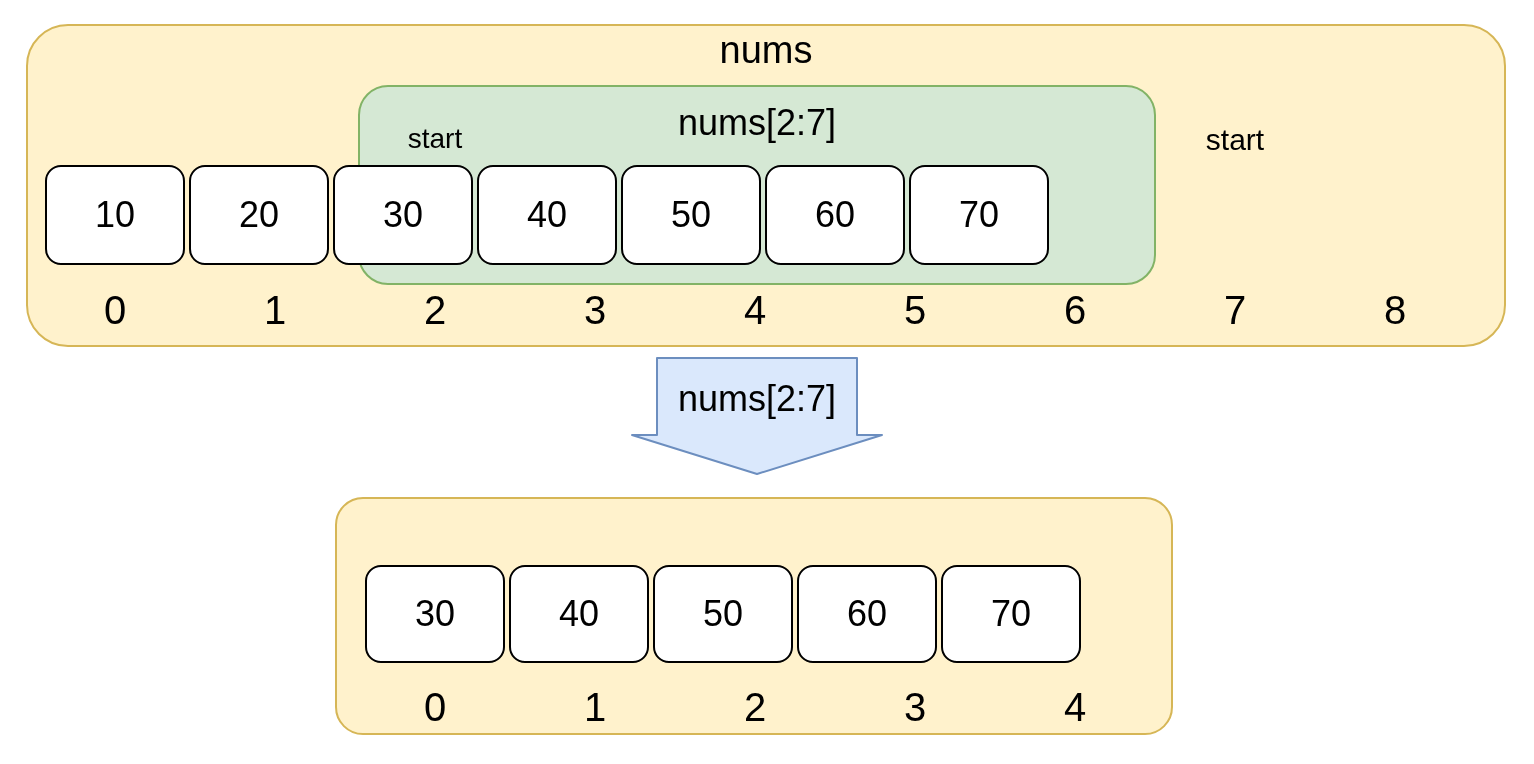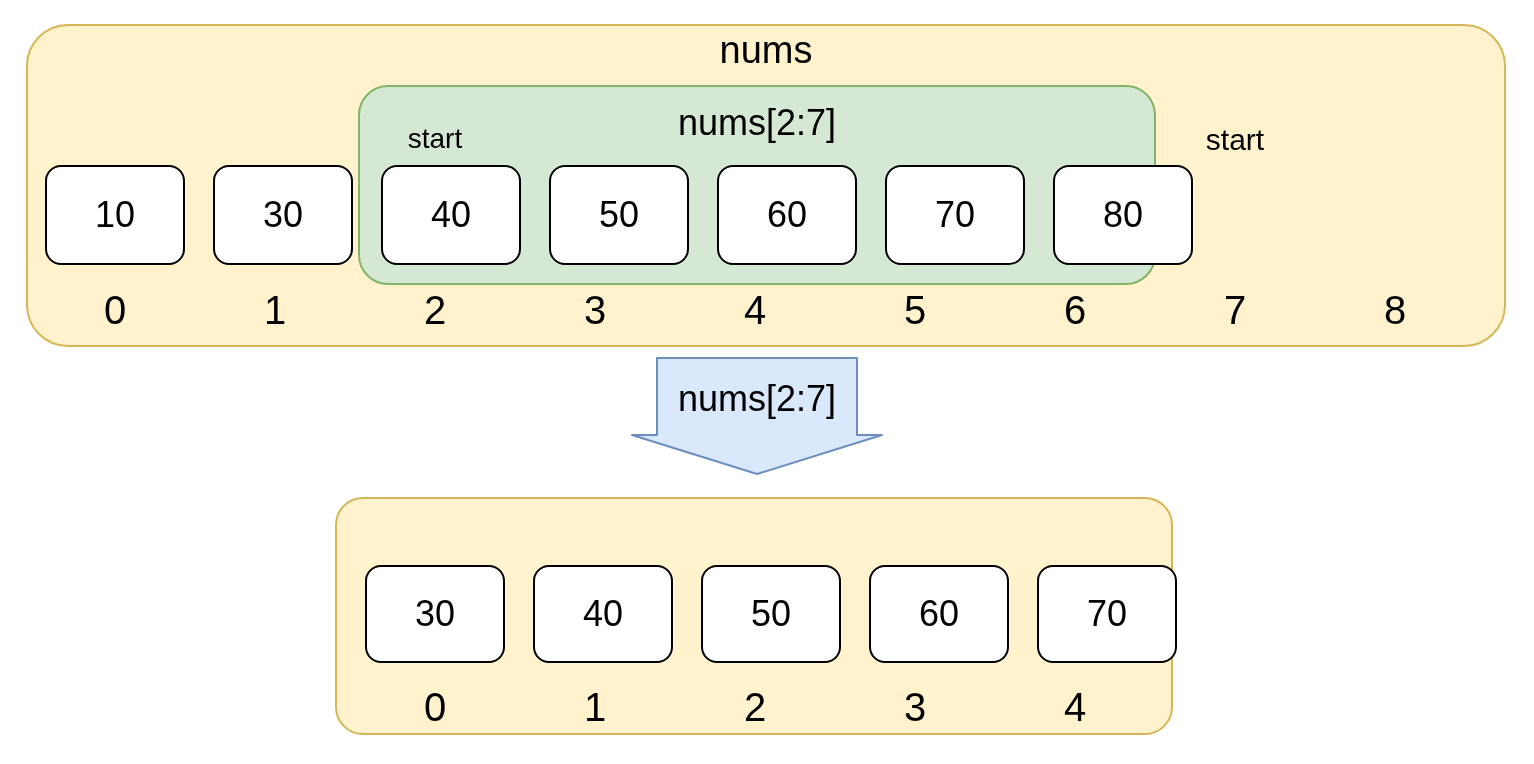--- a/index.html
+++ b/index.html
@@ -48,21 +48,21 @@
   }
   .title-nums     { left: 26px;  top: 31px;  width: 1480px; font-size: 38px; }
   .title-slice    { left: 358px; top: 105px; width: 798px;  font-size: 36px; }
   .label-start    { left: 365px; top: 125px; width: 140px;  font-size: 28px; }
   .label-stop     { left: 1165px;top: 125px; width: 140px;  font-size: 30px; }
   .title-some     { left: 335px; top: 506px; width: 838px;  font-size: 38px; }
   .arrow-label    { left: 637px; top: 381px; width: 240px;  font-size: 36px; z-index: 6; }
   .cell-row {
     position: absolute;
     display: flex;
-    gap: 28px;
+    gap: 4px;
     z-index: 3;
   }
   .cell {
     box-sizing: border-box;
     width: 140px; height: 100px;
     background: var(--cell_fill);
     border: 2.5px solid var(--cell_stroke);
     border-radius: 16px;
     display: flex;
     align-items: center;
@@ -107,32 +107,32 @@
 
   <div class="lbl title-nums">nums</div>
   <div class="lbl title-slice">nums[2:7]</div>
   <div class="lbl label-start">start</div>
   <div class="lbl label-stop">start</div>
 
   <div class="cell-row top-cells">
 
       <div class="cell">10</div>
 
+      <div class="cell">20</div>
 
       <div class="cell">30</div>
 
       <div class="cell">40</div>
 
       <div class="cell">50</div>
 
       <div class="cell">60</div>
 
       <div class="cell">70</div>
 
-      <div class="cell">80</div>
 
     </div>
 
   <div class="index-row top-indexes">
 
       <div class="idx">0</div>
 
       <div class="idx">1</div>
 
       <div class="idx">2</div>

